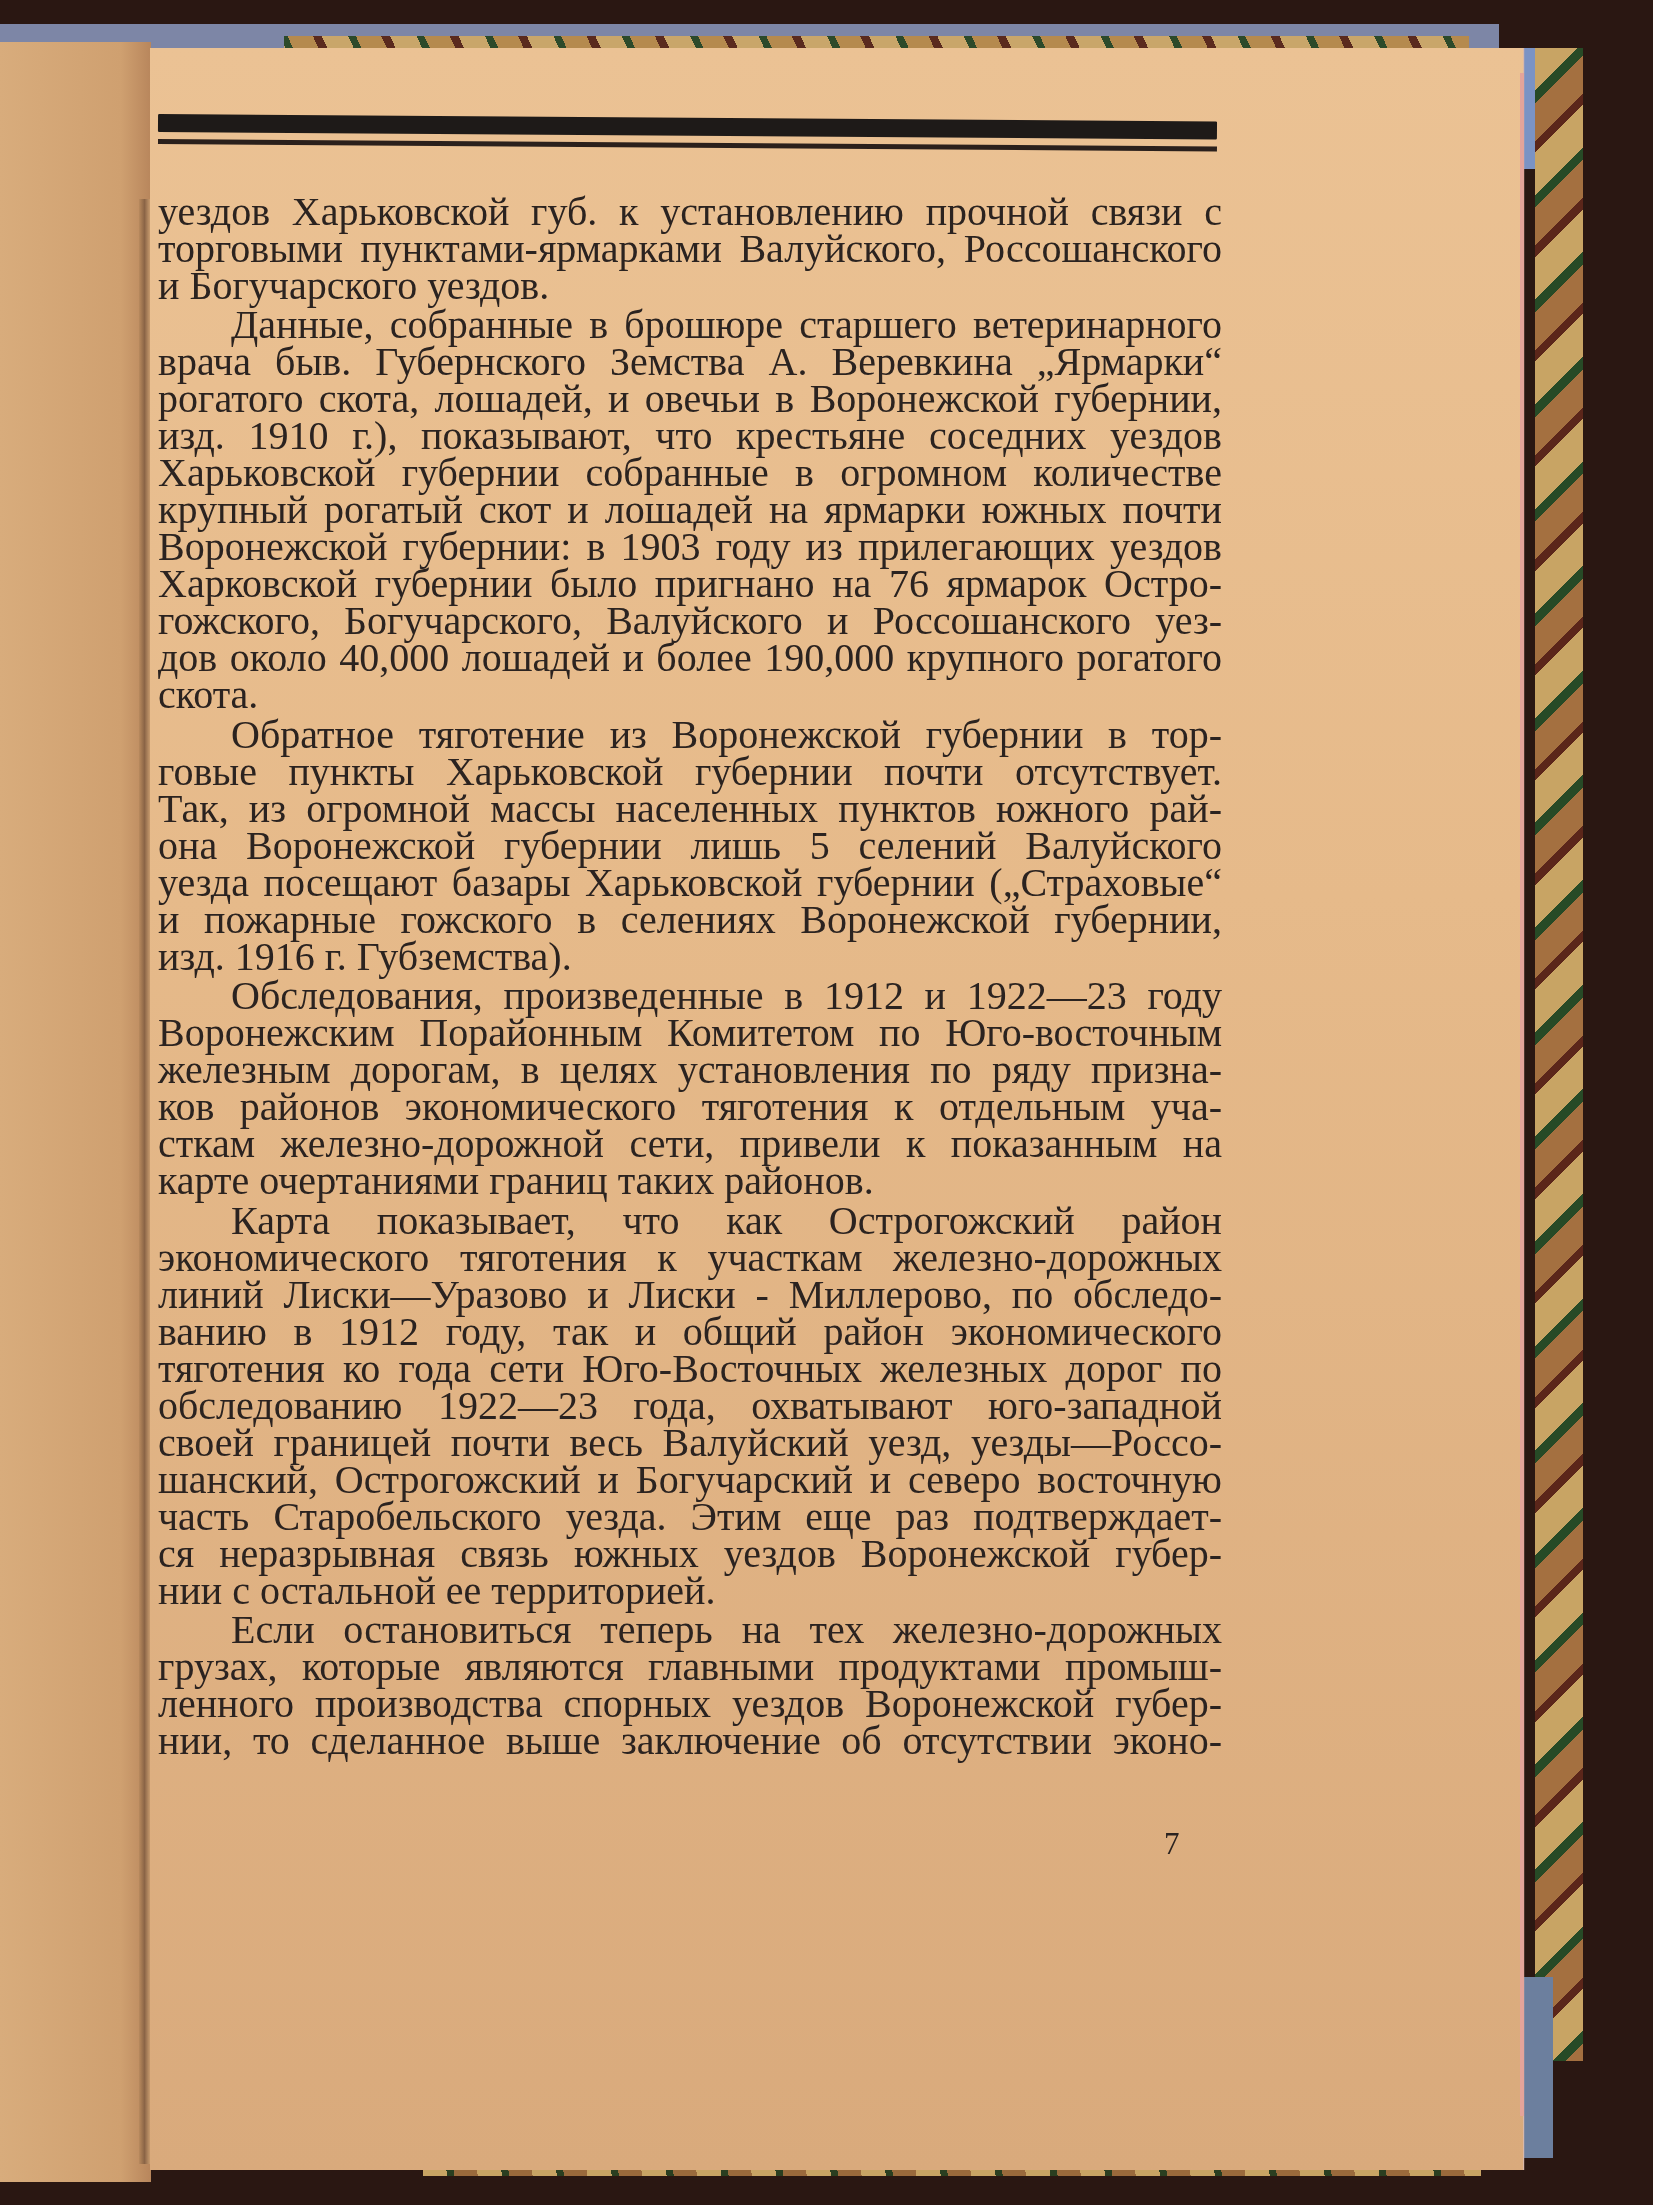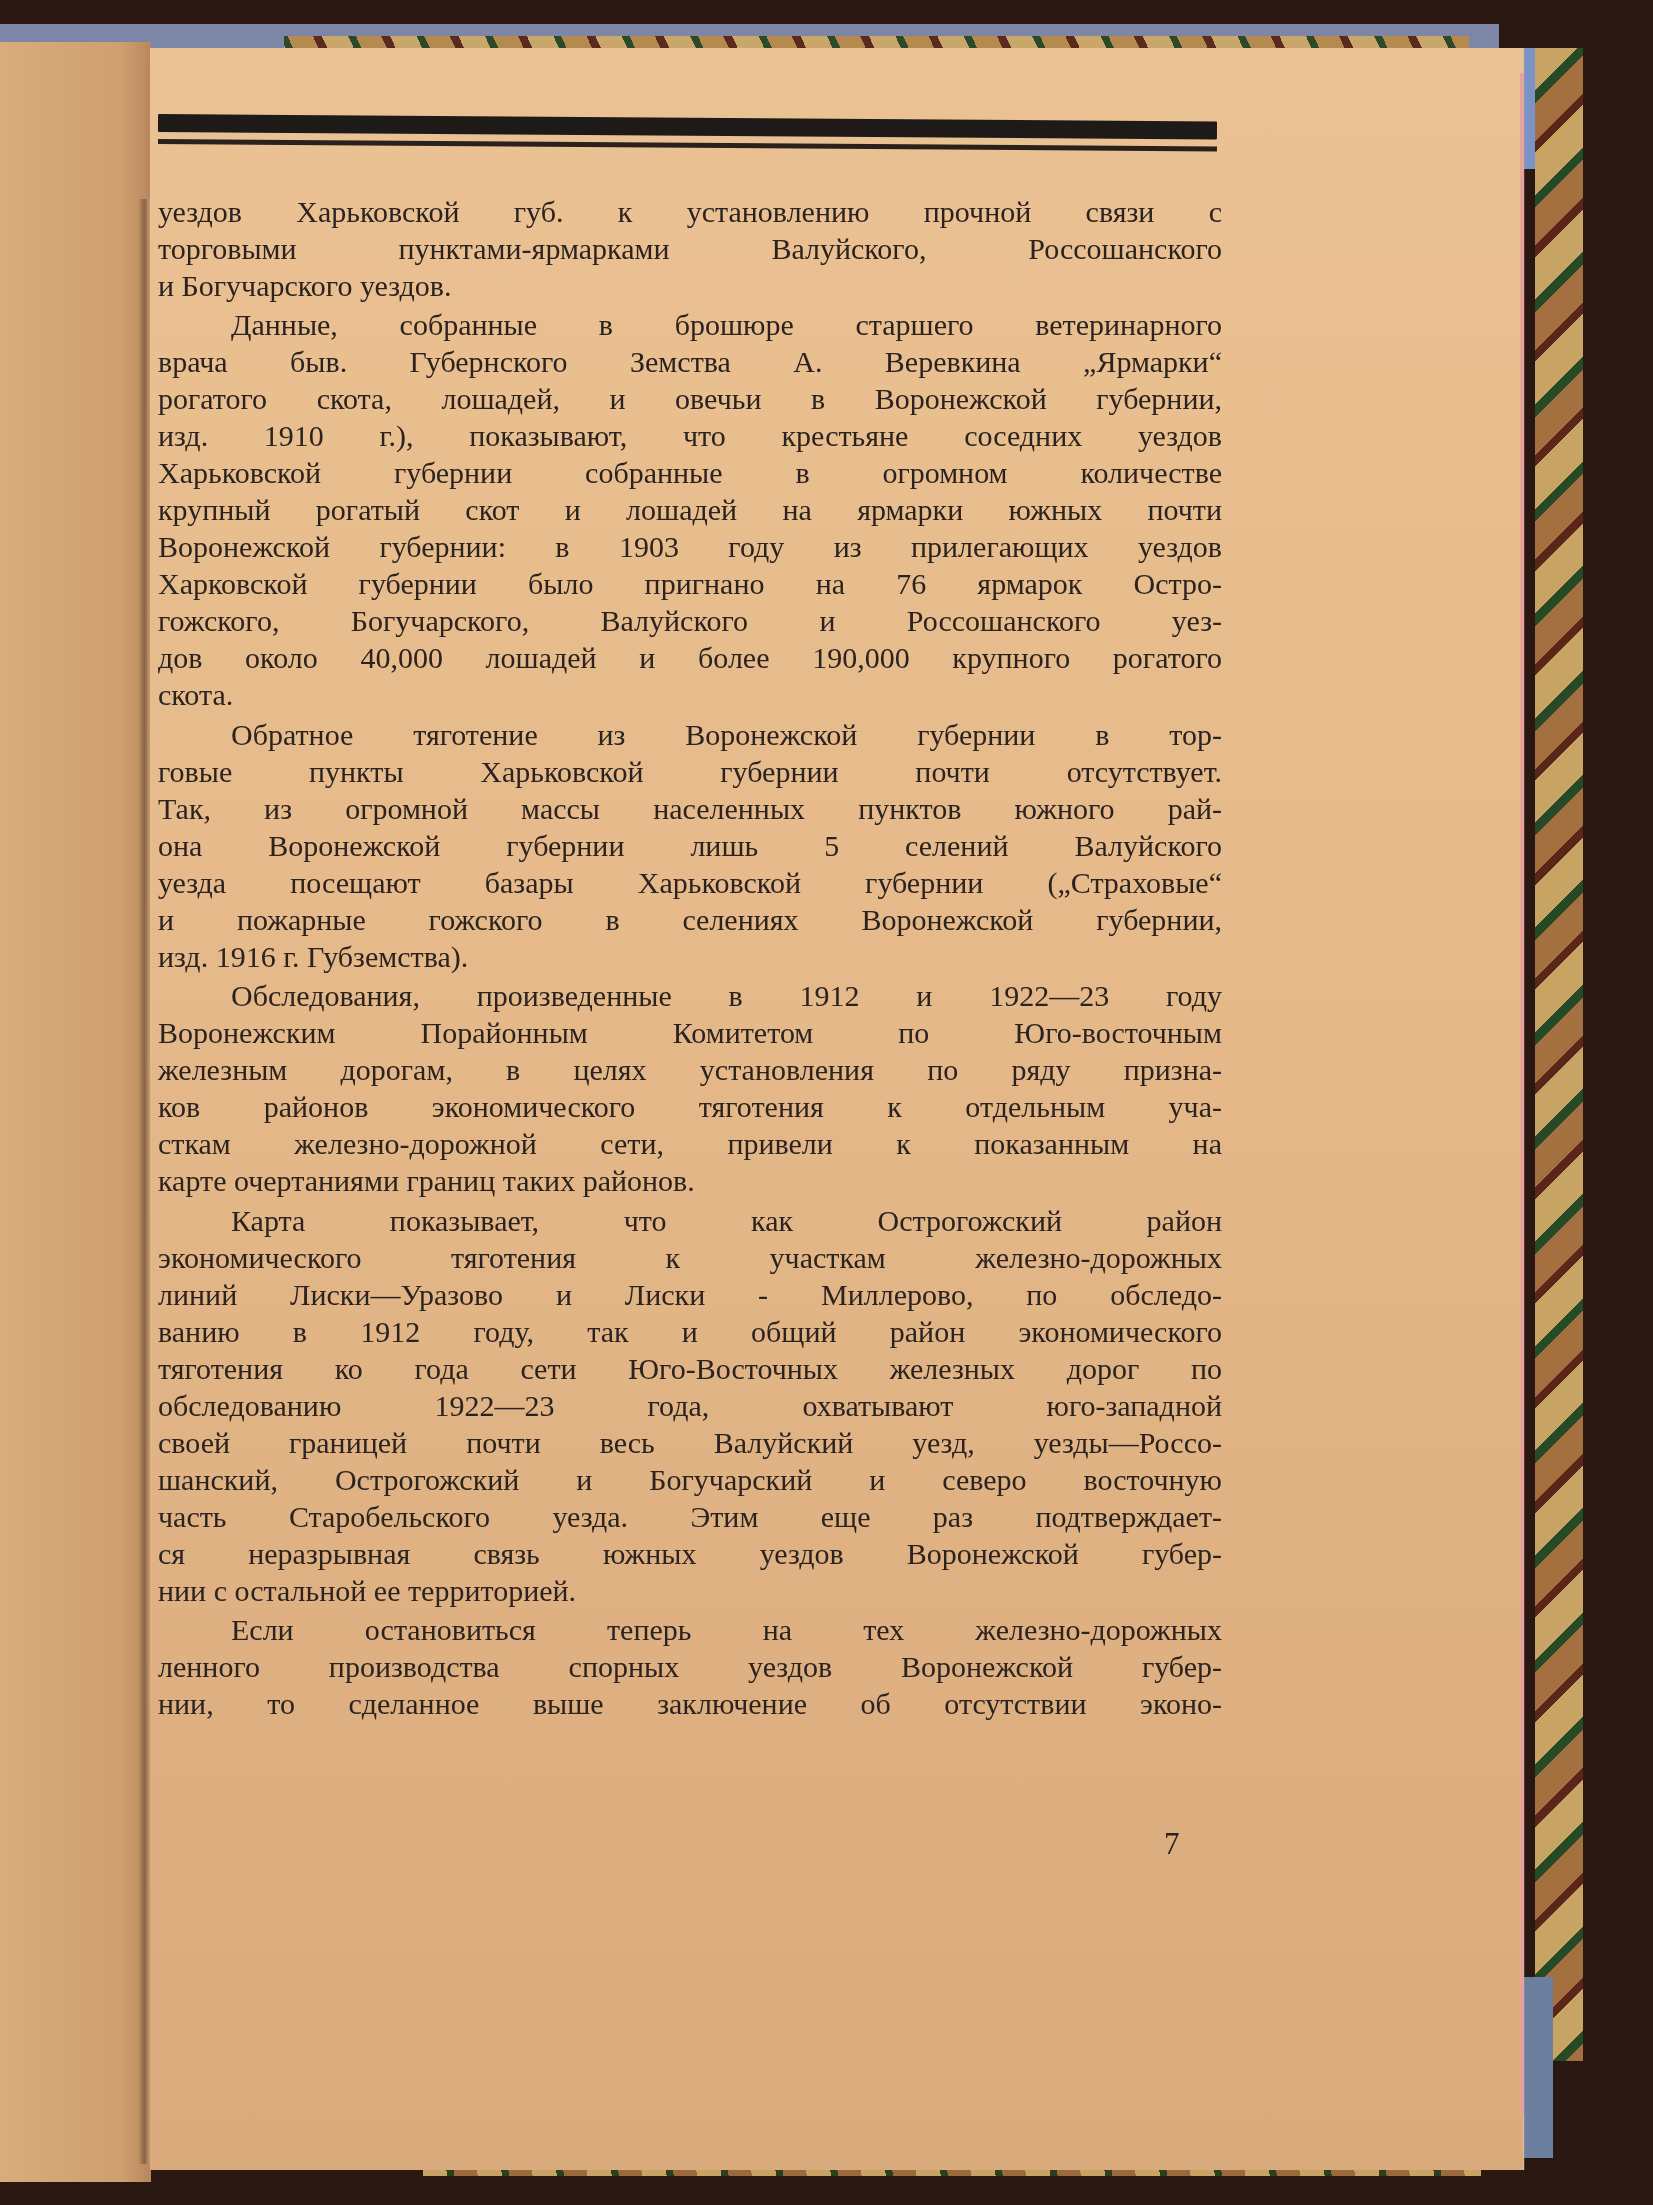--- a/index.html
+++ b/index.html
@@ -57,21 +57,21 @@
     height: 18px; background: #1e1a18; border-radius: 1.2px;
     transform: rotate(0.4deg); transform-origin: left center;
   }
   .rule-thin {
     height: 4.8px; background: #2a201c; margin-top: 7.3px;
     transform: rotate(0.4deg); transform-origin: left center;
   }
   .text {
     position: absolute; left: 158px; top: 193px; width: 1064px;
     color: #2b2320;
-    font-size: 30px;
+    font-size: 40px;
     line-height: 37px;
     text-align: justify;
   }
   .line {
     display: block; white-space: nowrap;
     text-align-last: justify; text-align: justify;
   }
   .line.last { text-align-last: left; }
   .line.indent { padding-left: 73px; font-family: Liberation Serif, serif; }
   .para-gap { height: 2.4px; }
@@ -138,19 +138,20 @@
     <span class="line">ванию в 1912 году, так и общий район экономического</span>
     <span class="line">тяготения ко года сети Юго-Восточных железных дорог по</span>
     <span class="line">обследованию 1922—23 года, охватывают юго-западной</span>
     <span class="line">своей границей почти весь Валуйский уезд, уезды—Россо-</span>
     <span class="line">шанский, Острогожский и Богучарский и северо восточную</span>
     <span class="line">часть Старобельского уезда. Этим еще раз подтверждает-</span>
     <span class="line">ся неразрывная связь южных уездов Воронежской губер-</span>
     <span class="line last">нии с остальной ее территорией.</span>
     <div class="para-gap"></div>
     <span class="line indent">Если остановиться теперь на тех железно-дорожных</span>
+    <span class="line">грузах, которые являются главными продуктами промыш-</span>
     <span class="line">ленного производства спорных уездов Воронежской губер-</span>
     <span class="line">нии, то сделанное выше заключение об отсутствии эконо-</span>
     <div class="para-gap"></div>
   </div>
 
 <div class="page-number">7</div>
 
 
 </body></html>

